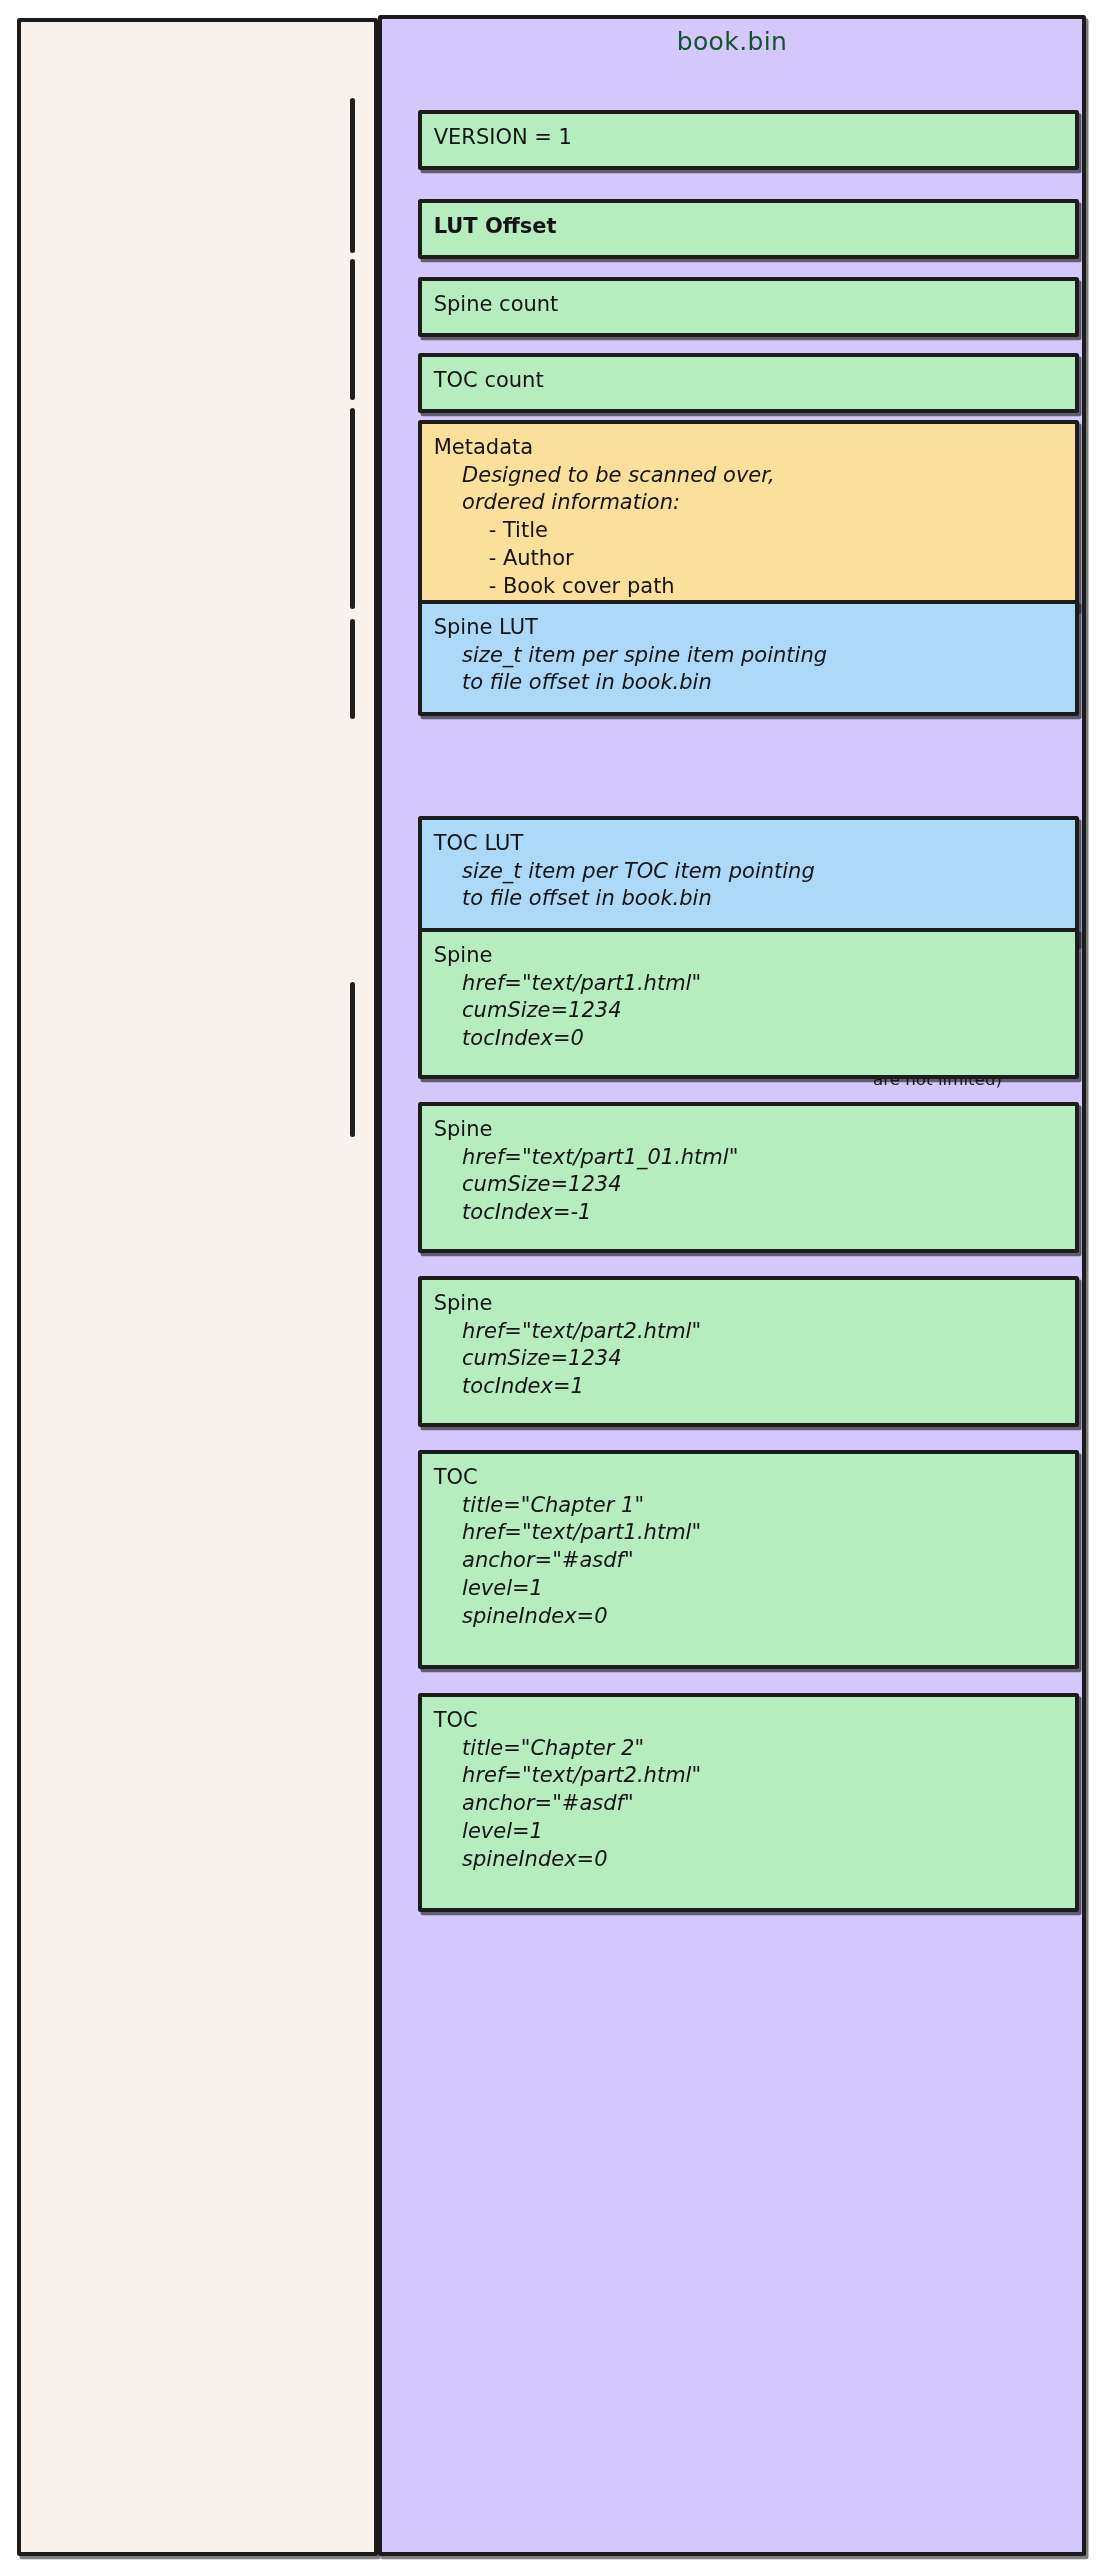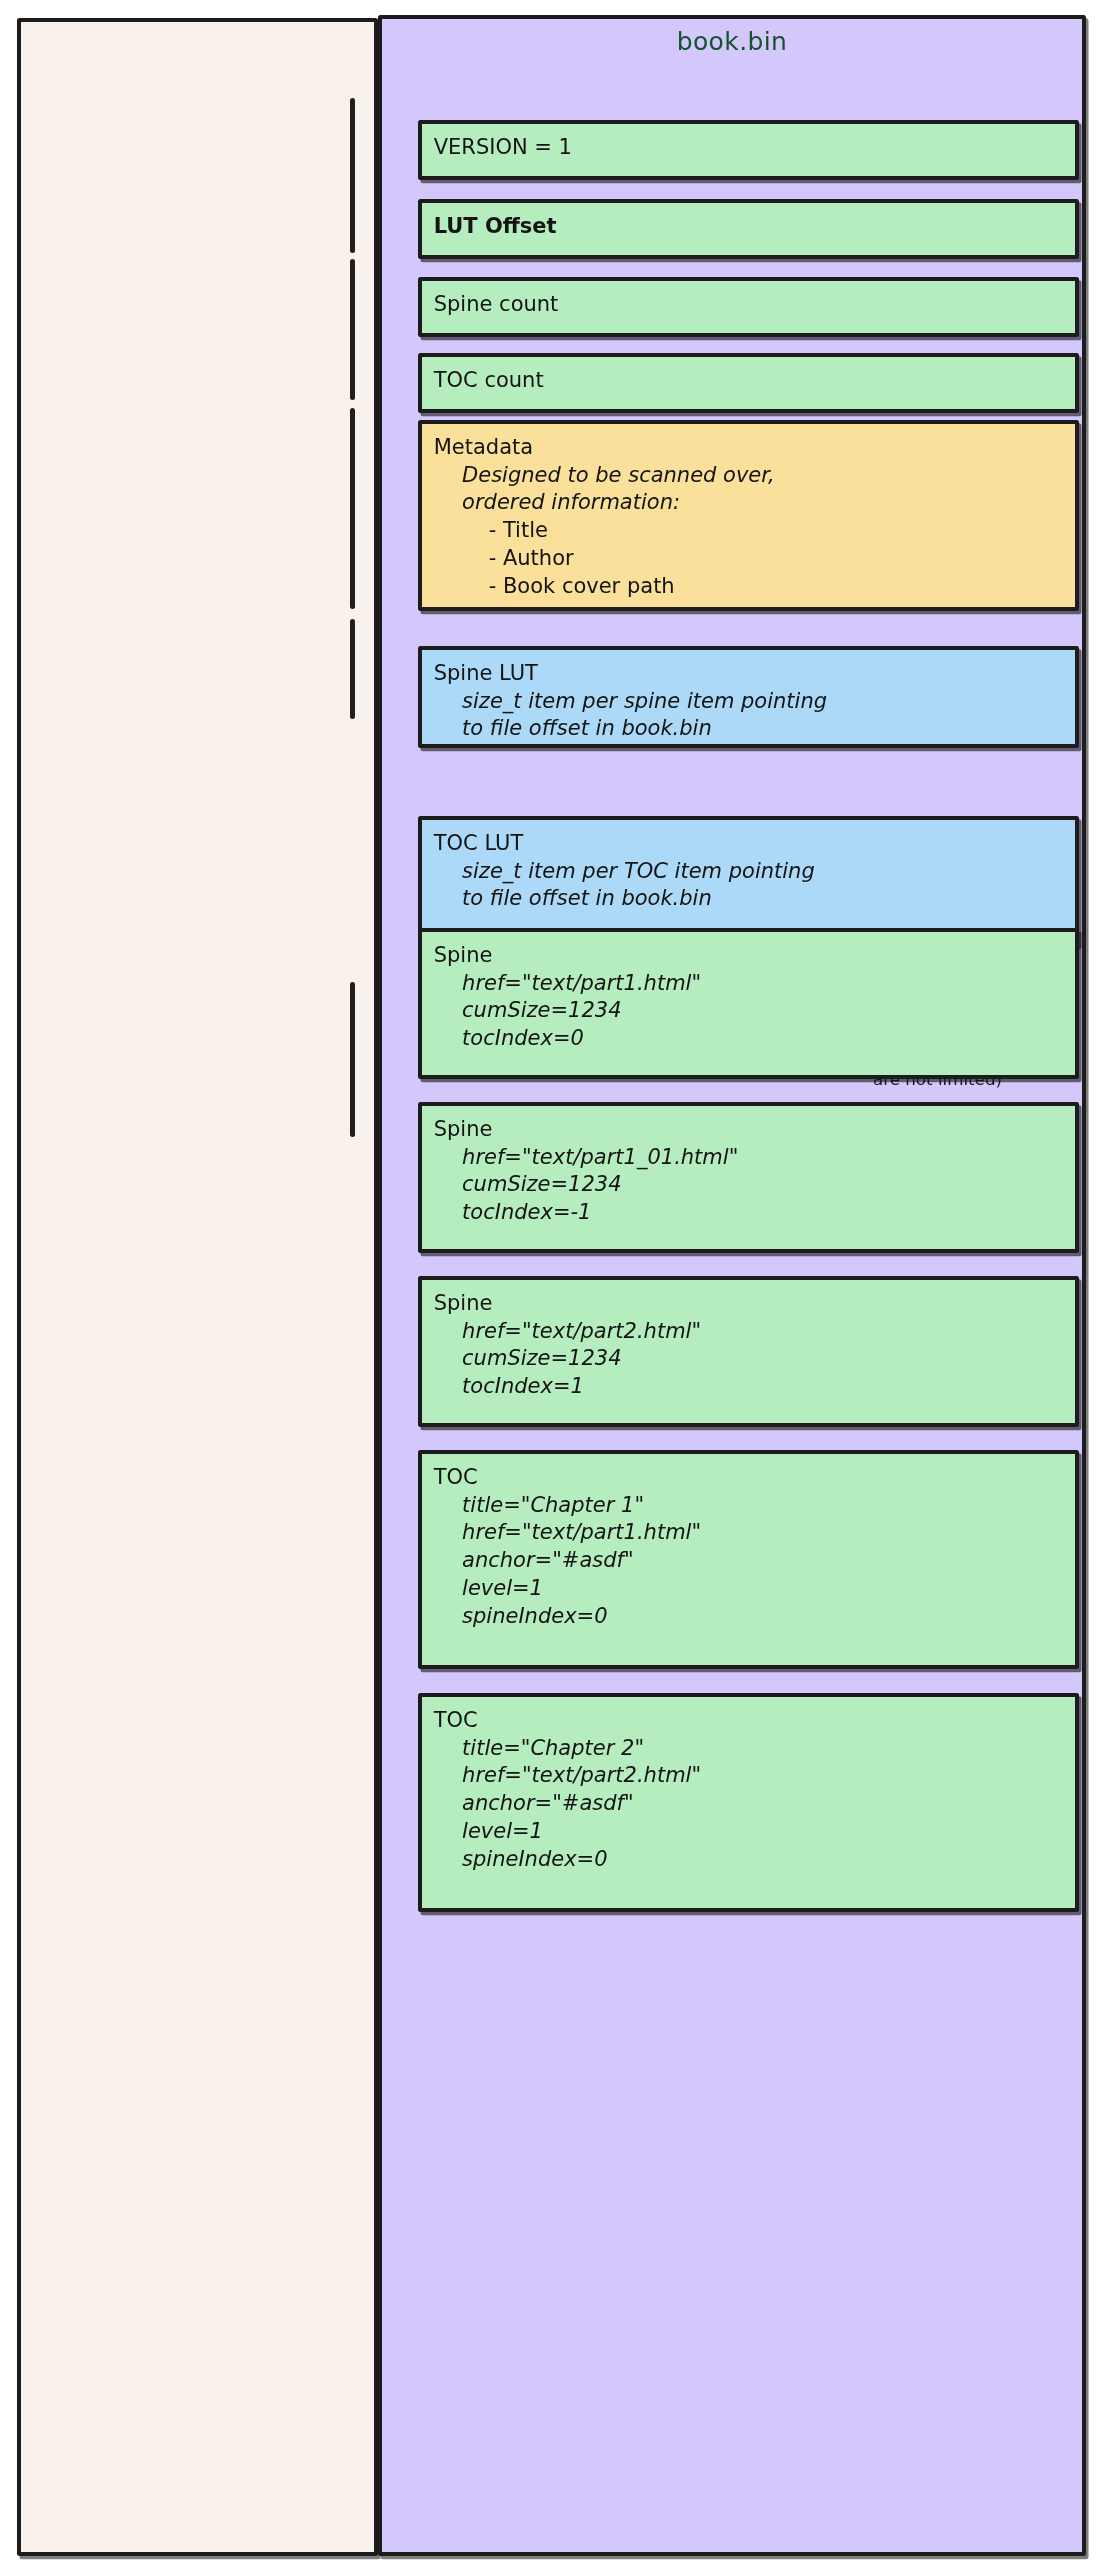--- a/index.html
+++ b/index.html
@@ -124,26 +124,26 @@
       <div class="side-label" style="top: 475px;">Knowable variable size
 (size_t * count)</div>
       <div class="side-label" style="top: 644px;">Variable size
 (href is not
 limited)</div>
       <div class="side-label" style="top: 1019px;">Variable size
 (title and href
 are not limited)</div>
     </div>
   <div id="boxes-layer">
-      <div class="box green" style="top: 120px; height: 60px;"><span class="head">VERSION = 1</span></div>
+      <div class="box green" style="top: 110px; height: 60px;"><span class="head">VERSION = 1</span></div>
       <div class="box green" style="top: 199px; height: 60px; font-weight: bold;"><span class="head">LUT Offset</span></div>
       <div class="box green" style="top: 277px; height: 60px;"><span class="head">Spine count</span></div>
       <div class="box green" style="top: 353px; height: 60px;"><span class="head">TOC count</span></div>
       <div class="box yellow" style="top: 420px; height: 191px;"><span class="head">Metadata</span><span class="sub">Designed to be scanned over,</span><span class="sub">ordered information:</span><span class="sub2">- Title</span><span class="sub2">- Author</span><span class="sub2">- Book cover path</span></div>
-      <div class="box blue" style="top: 646px; height: 102px;"><span class="head">Spine LUT</span><span class="sub">size_t item per spine item pointing</span><span class="sub">to file offset in book.bin</span></div>
+      <div class="box blue" style="top: 600px; height: 116px;"><span class="head">Spine LUT</span><span class="sub">size_t item per spine item pointing</span><span class="sub">to file offset in book.bin</span></div>
       <div class="box blue" style="top: 816px; height: 130px;"><span class="head">TOC LUT</span><span class="sub">size_t item per TOC item pointing</span><span class="sub">to file offset in book.bin</span></div>
       <div class="box green" style="top: 928px; height: 151px;"><span class="head">Spine</span><span class="sub">href="text/part1.html"</span><span class="sub">cumSize=1234</span><span class="sub">tocIndex=0</span></div>
       <div class="box green" style="top: 1102px; height: 151px;"><span class="head">Spine</span><span class="sub">href="text/part1_01.html"</span><span class="sub">cumSize=1234</span><span class="sub">tocIndex=-1</span></div>
       <div class="box green" style="top: 1276px; height: 151px;"><span class="head">Spine</span><span class="sub">href="text/part2.html"</span><span class="sub">cumSize=1234</span><span class="sub">tocIndex=1</span></div>
       <div class="box green" style="top: 1450px; height: 219px;"><span class="head">TOC</span><span class="sub">title="Chapter 1"</span><span class="sub">href="text/part1.html"</span><span class="sub">anchor="#asdf"</span><span class="sub">level=1</span><span class="sub">spineIndex=0</span></div>
       <div class="box green" style="top: 1693px; height: 219px;"><span class="head">TOC</span><span class="sub">title="Chapter 2"</span><span class="sub">href="text/part2.html"</span><span class="sub">anchor="#asdf"</span><span class="sub">level=1</span><span class="sub">spineIndex=0</span></div>
     </div>
 
 </div>
 

